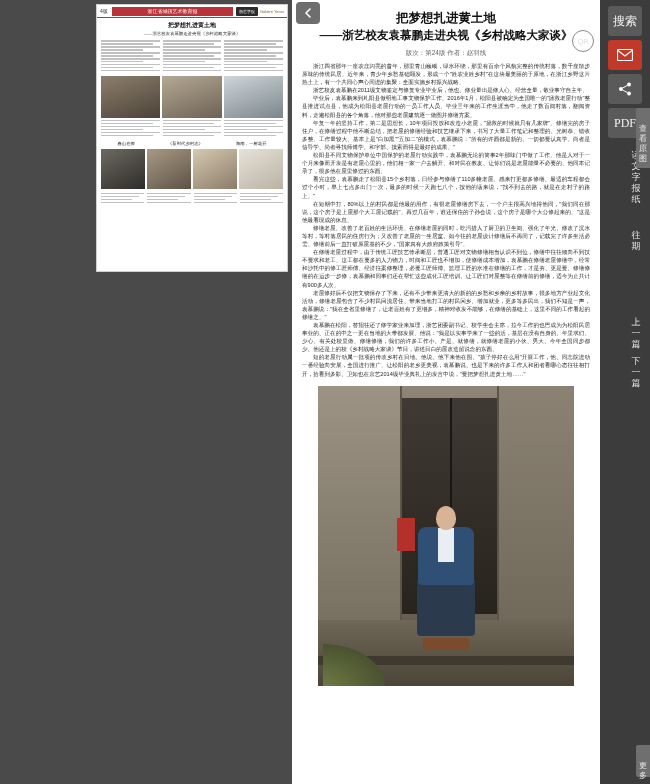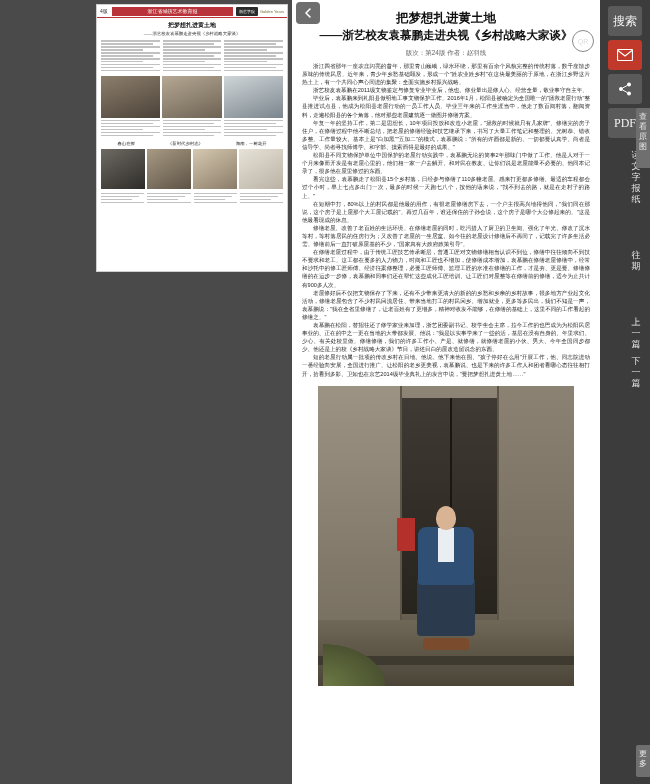--- a/index.html
+++ b/index.html
@@ -252,34 +252,34 @@
   .rail-label {
     position: absolute; right: 6px;
     width: 16px;
     color: #e6e6e6;
     font-size: 9px;
     line-height: 11px;
     text-align: center;
     cursor: pointer;
   }
   #label-text   { top: 150px; }
-  #label-date   { top: 230px; margin-top: 20px; }
+  #label-date   { top: 230px; }
   #label-prev   { top: 296px; margin-top: 21px; }
   #label-next   { top: 356px; }
 
   
   .edge-tab {
     position: absolute; right: 0;
     width: 14px;
     background: #6f6f6f;
     color: #eaeaea;
     font-size: 8px;
     line-height: 10px;
     text-align: center;
-    padding: 4px 1px;
+    padding: 16px 1px;
     border-radius: 2px 0 0 2px;
     cursor: pointer;
   }
   #edge-share { top: 108px; height: 60px; }
   #edge-more  { top: 745px; height: 32px; }
 
   
   .back-btn {
     position: absolute; left: 296px; top: 2px;
     width: 24px; height: 22px;

